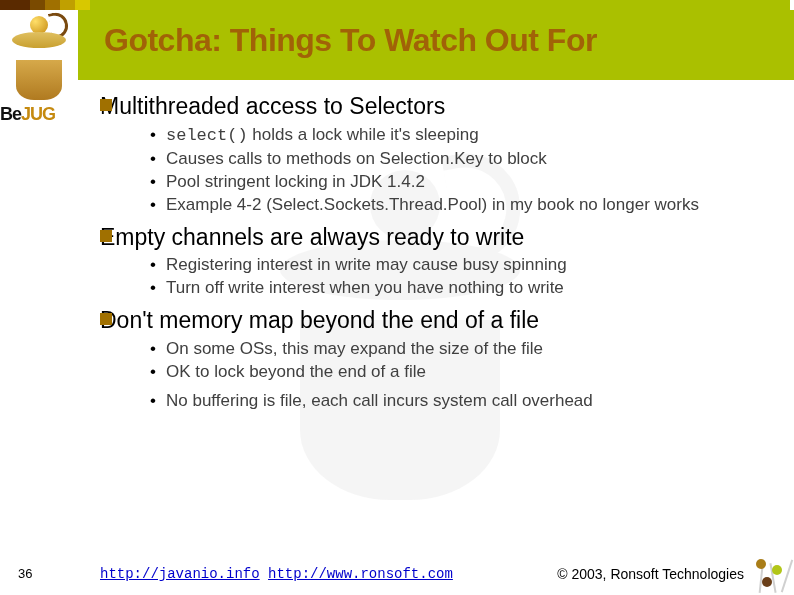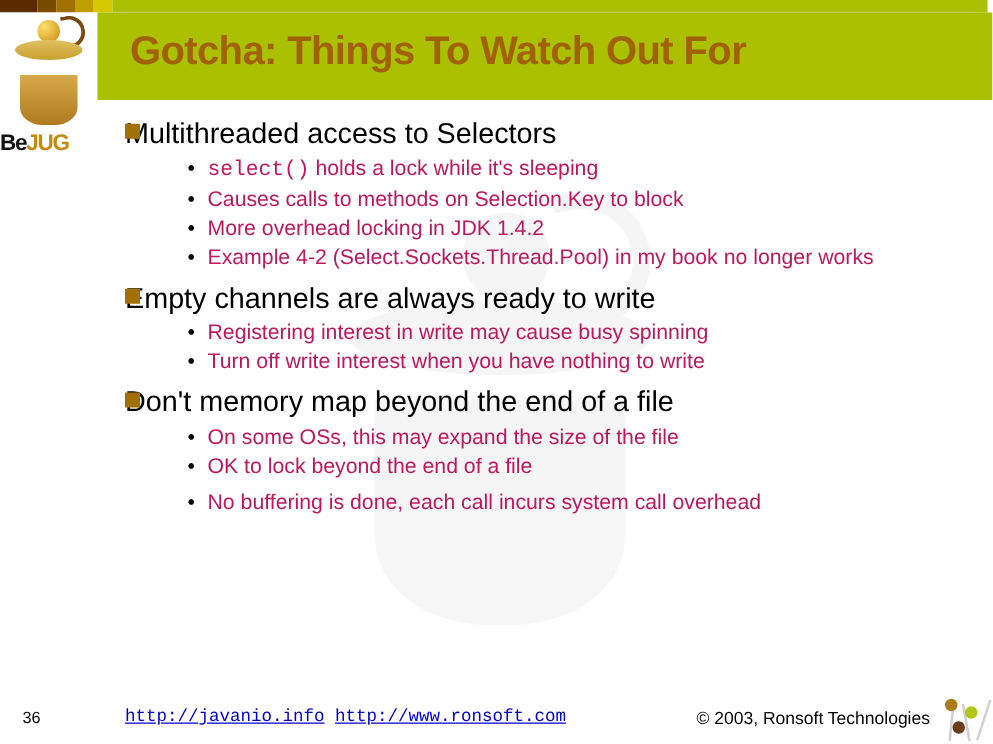--- a/index.html
+++ b/index.html
@@ -139,21 +139,21 @@
     left:0; top:7px;
     width:12px; height:12px;
     background:#a07000;
   }
   .l2-group { margin: 2px 0 6px 0; }
   .l2 {
     margin: 0;
     padding-left: 66px;
     position: relative;
     font-size: 17px;
-    color:#be185d;
+    color:#404040;
     line-height: 1.35;
   }
   .l2::before {
     content:"•";
     position:absolute;
     left:50px; top:0px;
     font-size:17px;
     color:#000;
   }
   code.mono { font-family: "Courier New", monospace; }
@@ -223,38 +223,38 @@
     <div class="lid2"></div>
     <div class="pot2"></div>
 </div>
 
 <div class="content">
 
   <div class="l1">Multithreaded access to Selectors</div>
   <div class="l2-group">
     <div class="l2"><code class="mono">select()</code><span> holds a lock while it's sleeping</span></div>
     <div class="l2">Causes calls to methods on Selection.Key to block</div>
-    <div class="l2">More overhead locking in JDK 1.4.2</div>
+    <div class="l2">Pool stringent locking in JDK 1.4.2</div>
     <div class="l2">Example 4-2 (Select.Sockets.Thread.Pool) in my book no longer works</div>
   </div>
 
   <div class="l1">Empty channels are always ready to write</div>
   <div class="l2-group">
     <div class="l2">Registering interest in write may cause busy spinning</div>
     <div class="l2">Turn off write interest when you have nothing to write</div>
   </div>
 
   <div class="l1">Don't memory map beyond the end of a file</div>
   <div class="l2-group">
     <div class="l2">On some OSs, this may expand the size of the file</div>
     <div class="l2">OK to lock beyond the end of a file</div>
   </div>
 
   <div class="l2-group">
-    <div class="l2">No buffering is done, each call incurs system call overhead</div>
+    <div class="l2">No buffering is file, each call incurs system call overhead</div>
   </div>
 
 </div>
 
 <div class="page-num">36</div>
 
 <div class="footer-links">
   <a>http://javanio.info</a>
   <a>http://www.ronsoft.com</a>
 </div>

